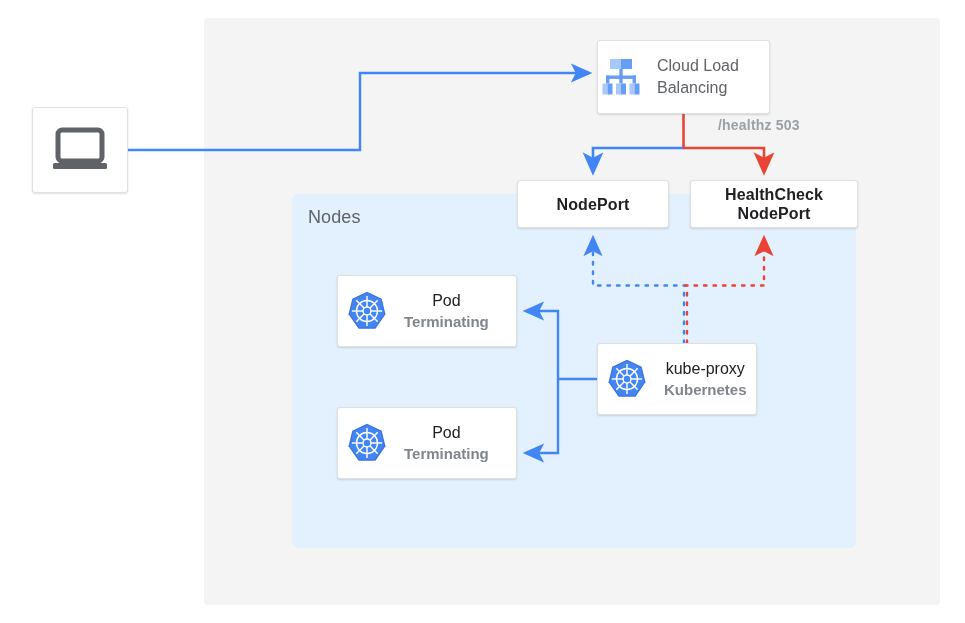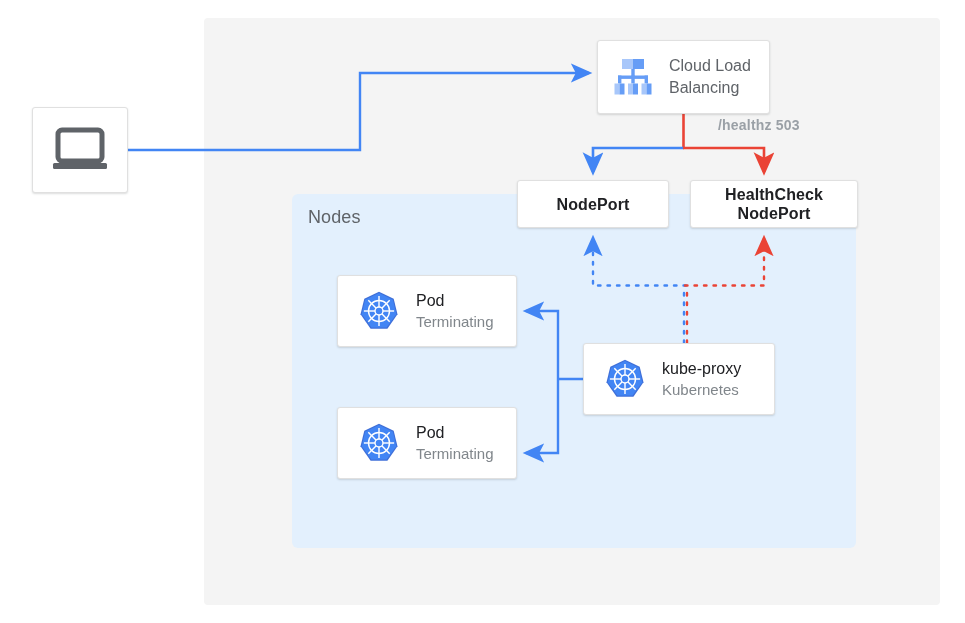--- a/index.html
+++ b/index.html
@@ -71,21 +71,20 @@
   .laptop-icon { display:block; }
 
   
   .clb-card {
     left: 597px;
     top: 40px;
     width: 173px;
     height: 74px;
     display: flex;
     align-items: center;
-    padding-left: 12px;
     gap: 13px;
   }
   .clb-text {
     font-size: 16px;
     line-height: 22px;
     color: #5f6368;
     white-space: pre-line;
   }
 
   
@@ -103,37 +102,39 @@
     color: #202124;
     line-height: 19px;
     white-space: pre-line;
     letter-spacing: .1px;
   }
 
   
   .entity-card {
     display: flex;
     align-items: center;
-    padding-left: 20px;
+    padding-left: 8px;
     gap: 16px;
+    text-align: center;
   }
   .pod1-card { left: 337px; top: 275px; width: 180px; height: 72px; }
   .pod2-card { left: 337px; top: 407px; width: 180px; height: 72px; }
-  .kp-card   { left: 583px; top: 343px; width: 192px; height: 72px; }
+  .kp-card   { left: 597px; top: 343px; width: 160px; height: 72px; }
 
   .entity-text { display: flex; flex-direction: column; gap: 1px; }
   .entity-title {
     font-size: 16px;
     color: #202124;
     line-height: 20px;
   }
   .entity-sub {
     font-size: 15px;
     color: #80868b;
     line-height: 20px;
+    font-weight: bold;
   }
 
   svg.wires {
     position: absolute;
     left: 0; top: 0;
     width: 965px; height: 623px;
     overflow: visible;
     pointer-events: none;
   }
 

